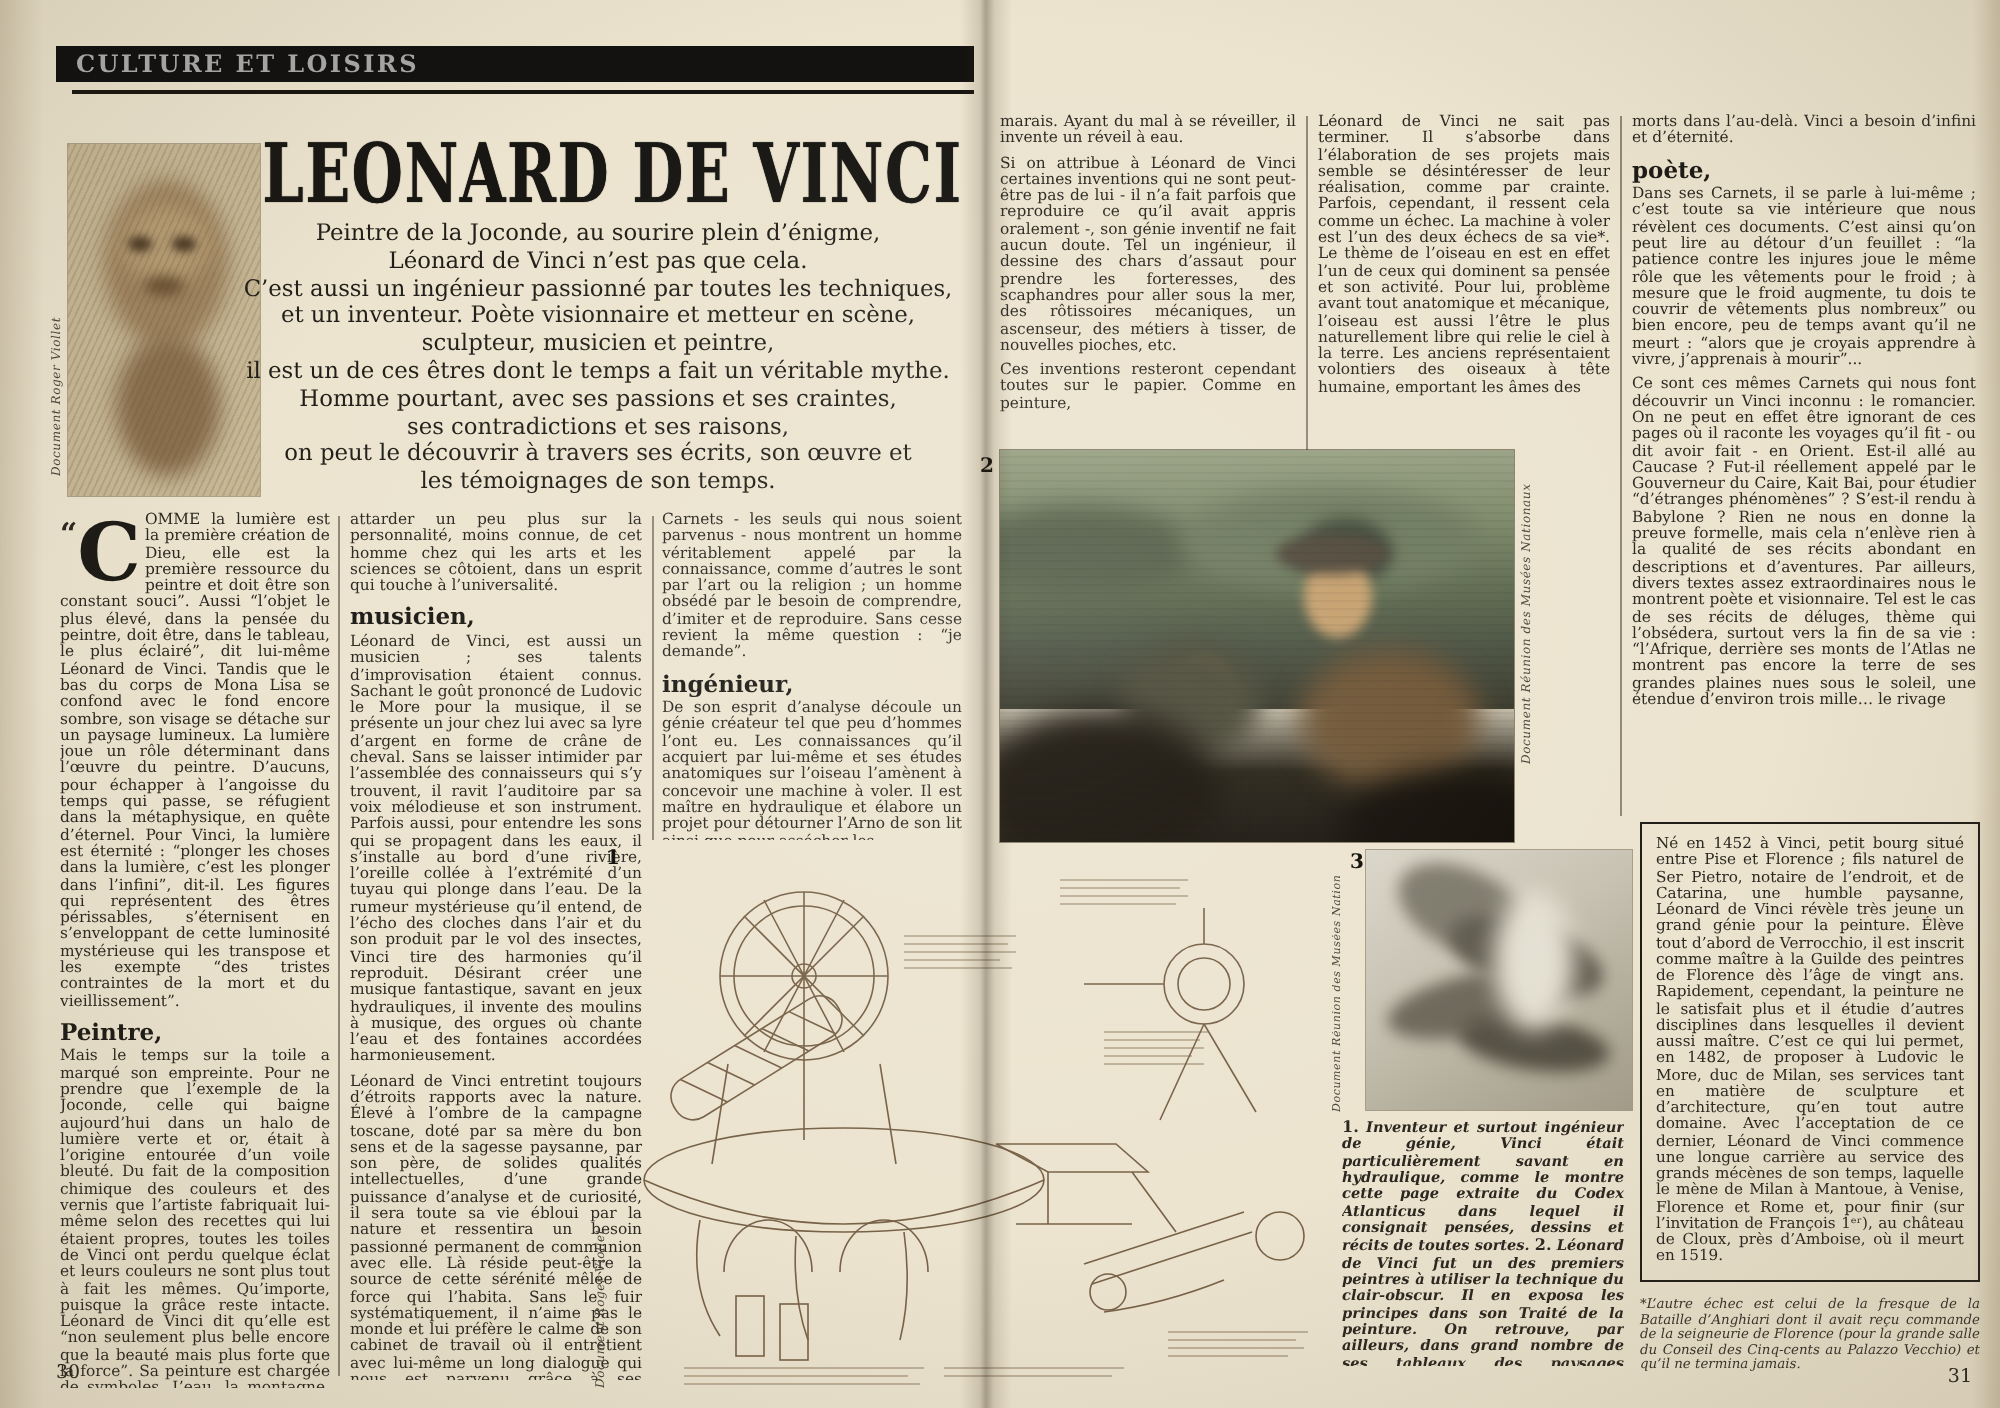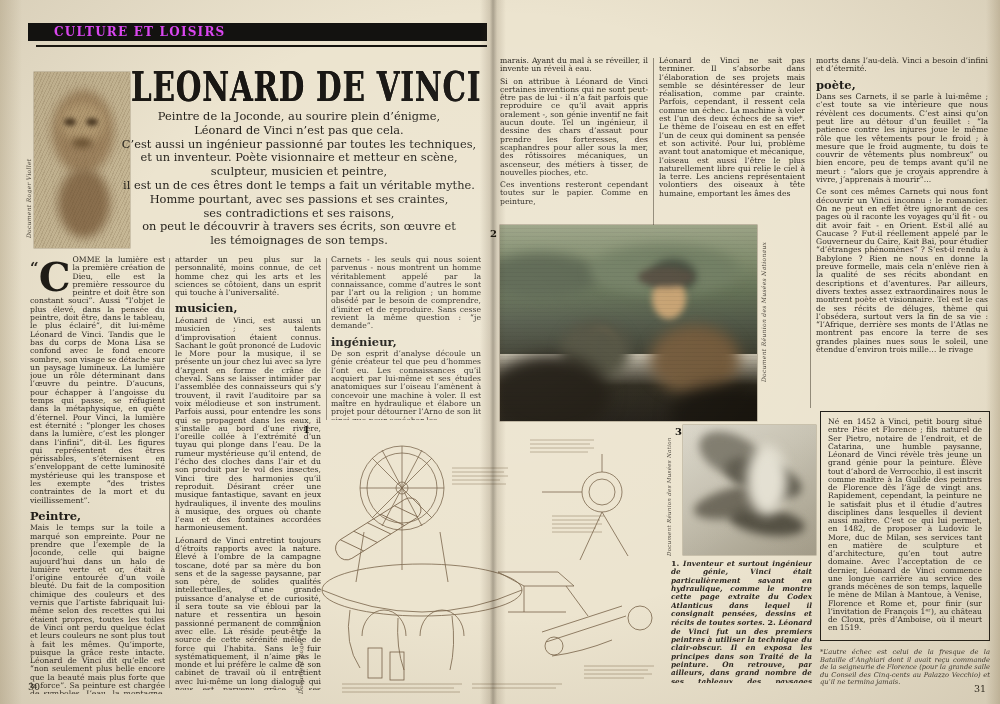--- a/index.html
+++ b/index.html
@@ -7,21 +7,21 @@
     background:#ece4cf;font-family:"DejaVu Serif","Liberation Serif",serif;color:#26231e;}
   #canvas::after{content:"";position:absolute;inset:0;pointer-events:none;
     background:radial-gradient(ellipse at 50% 45%, rgba(255,255,255,.10) 0%, rgba(0,0,0,0) 55%, rgba(95,75,45,.16) 100%);}
   .fold{position:absolute;left:480px;top:0;width:26px;height:704px;pointer-events:none;z-index:5;
     background:linear-gradient(90deg, rgba(70,52,28,0) 0%, rgba(70,52,28,.16) 38%, rgba(40,30,15,.34) 50%, rgba(70,52,28,.14) 66%, rgba(70,52,28,0) 100%);}
   .edgeL{position:absolute;left:0;top:0;width:22px;height:704px;background:linear-gradient(90deg, rgba(120,100,60,.22), rgba(120,100,60,0));}
   .edgeR{position:absolute;right:0;top:0;width:14px;height:704px;background:linear-gradient(270deg, rgba(120,100,60,.25), rgba(120,100,60,0));}
 
   .banner{position:absolute;left:28px;top:23px;width:459px;height:18px;background:#131210;
     display:flex;align-items:center;z-index:2;}
-  .banner span{color:#d946ef;font-size:12px;font-weight:bold;letter-spacing:1.2px;padding-left:26px;
+  .banner span{color:#a3a3a3;font-size:12px;font-weight:bold;letter-spacing:1.2px;padding-left:10px;
     font-family:"DejaVu Serif","Liberation Serif",serif;}
   .banner-rule{position:absolute;left:36px;top:45px;width:451px;height:2.4px;background:#15130f;}
 
   .title{position:absolute;left:128px;top:66px;width:356px;height:42px;display:flex;justify-content:center;align-items:center;}
   .title span{font-size:41px;font-weight:bold;color:#181613;white-space:nowrap;transform:scale(.72,1);letter-spacing:1px;
     text-shadow:0 0 .6px #181613;}
 
   .intro{position:absolute;left:112px;top:110px;width:374px;text-align:center;
     font-size:11.4px;line-height:13.8px;color:#211e19;}
 

